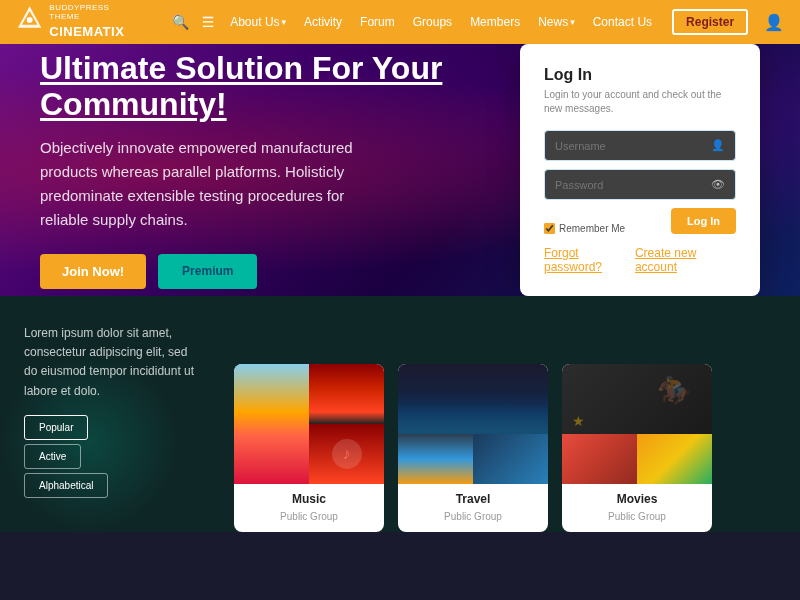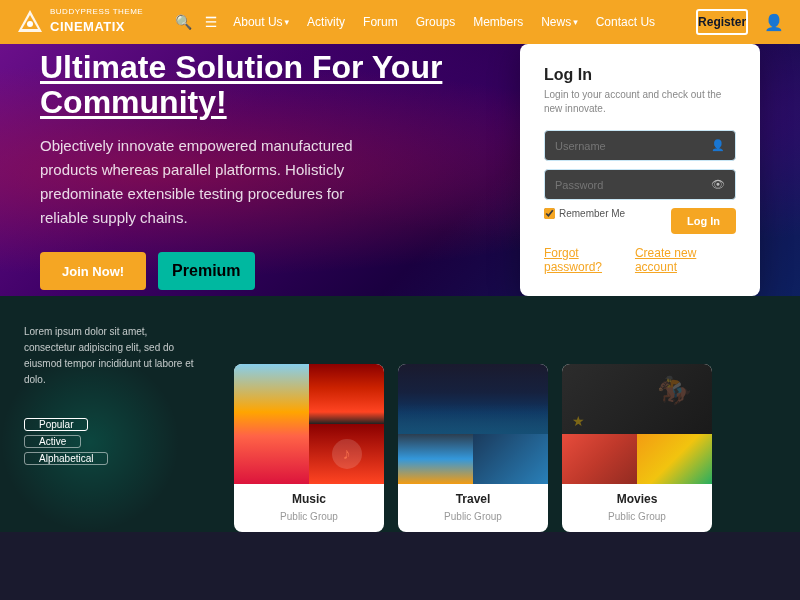--- a/index.html
+++ b/index.html
@@ -63,24 +63,24 @@
       cursor: pointer;
       white-space: nowrap;
       display: flex;
       align-items: center;
       gap: 2px;
     }
     .nav-dropdown::after { content: ' ▾'; font-size: 9px; }
     .nav-register {
       background: transparent;
       border: 2px solid white;
-      color: #0f172a;
+      color: #7f1d1d;
       font-size: 12px;
       font-weight: 600;
-      padding: 4px 0;
+      padding: 4px 12px;
       border-radius: 3px;
       cursor: pointer;
       margin-left: 4px;
     }
     .nav-user {
       color: white;
       font-size: 16px;
       margin-left: 8px;
       cursor: pointer;
     }
@@ -131,24 +131,24 @@
       color: white;
       border: none;
       padding: 10px 22px;
       font-size: 13px;
       font-weight: 700;
       border-radius: 4px;
       cursor: pointer;
     }
     .btn-premium {
       background: #00b8a0;
-      color: #000000;
+      color: #0c4a6e;
       border: none;
-      padding: 10px 14px;
-      font-size: 16px;
+      padding: 10px 24px;
+      font-size: 12px;
       font-weight: 700;
       border-radius: 4px;
       cursor: pointer;
     }
 
     
     .login-card {
       position: absolute;
       right: 40px;
       top: 50%;
@@ -189,21 +189,21 @@
       background: transparent;
       border: none;
       outline: none;
       font-size: 11px;
       color: #aaa;
       width: 85%;
     }
     .input-icon { font-size: 11px; color: #bbb; }
     .login-row {
       display: flex;
-      align-items: flex-start;
+      align-items: flex-end;
       justify-content: space-between;
       margin-bottom: 12px;
     }
     .remember-label {
       display: flex;
       align-items: center;
       gap: 4px;
       font-size: 10px;
       color: #555;
     }
@@ -251,36 +251,36 @@
     }
     .members-title {
       color: white;
       font-size: 20px;
       font-weight: 800;
       line-height: 1.2;
       margin-bottom: 10px;
     }
     .members-desc {
       color: rgba(255,255,255,0.75);
-      font-size: 10px;
+      font-size: 12px;
       line-height: 1.6;
-      margin-bottom: 30px;
+      margin-bottom: 14px;
     }
     .filter-btns {
       display: flex;
       flex-direction: column;
       gap: 4px;
       align-items: flex-start;
     }
     .filter-btn {
       border: 1px solid rgba(255,255,255,0.5);
       background: transparent;
       color: white;
       font-size: 10px;
-      padding: 0 14px;
+      padding: 6px 14px;
       border-radius: 3px;
       cursor: pointer;
     }
     .filter-btn.active {
       background: transparent;
       border-color: white;
     }
 
     
     .groups-container {
@@ -407,21 +407,21 @@
     <h1 class="hero-title">Ultimate Solution For Your Community!</h1>
     <p class="hero-subtitle">Objectively innovate empowered manufactured products whereas parallel platforms. Holisticly predominate extensible testing procedures for reliable supply chains.</p>
     <div class="hero-buttons">
       <button class="btn-join">Join Now!</button>
       <button class="btn-premium">Premium</button>
     </div>
   </div>
 
   <div class="login-card">
     <div class="login-title">Log In</div>
-    <div class="login-desc">Login to your account and check out the new innovate.</div>
+    <div class="login-desc">Login to your account and check out the new messages.</div>
 
     <div class="login-input-wrapper">
       <input type="text" placeholder="Username" style="">
       <span class="input-icon">👤</span>
     </div>
 
     <div class="login-input-wrapper">
       <input type="password" placeholder="Password" style="">
       <span class="input-icon">👁</span>
     </div>

